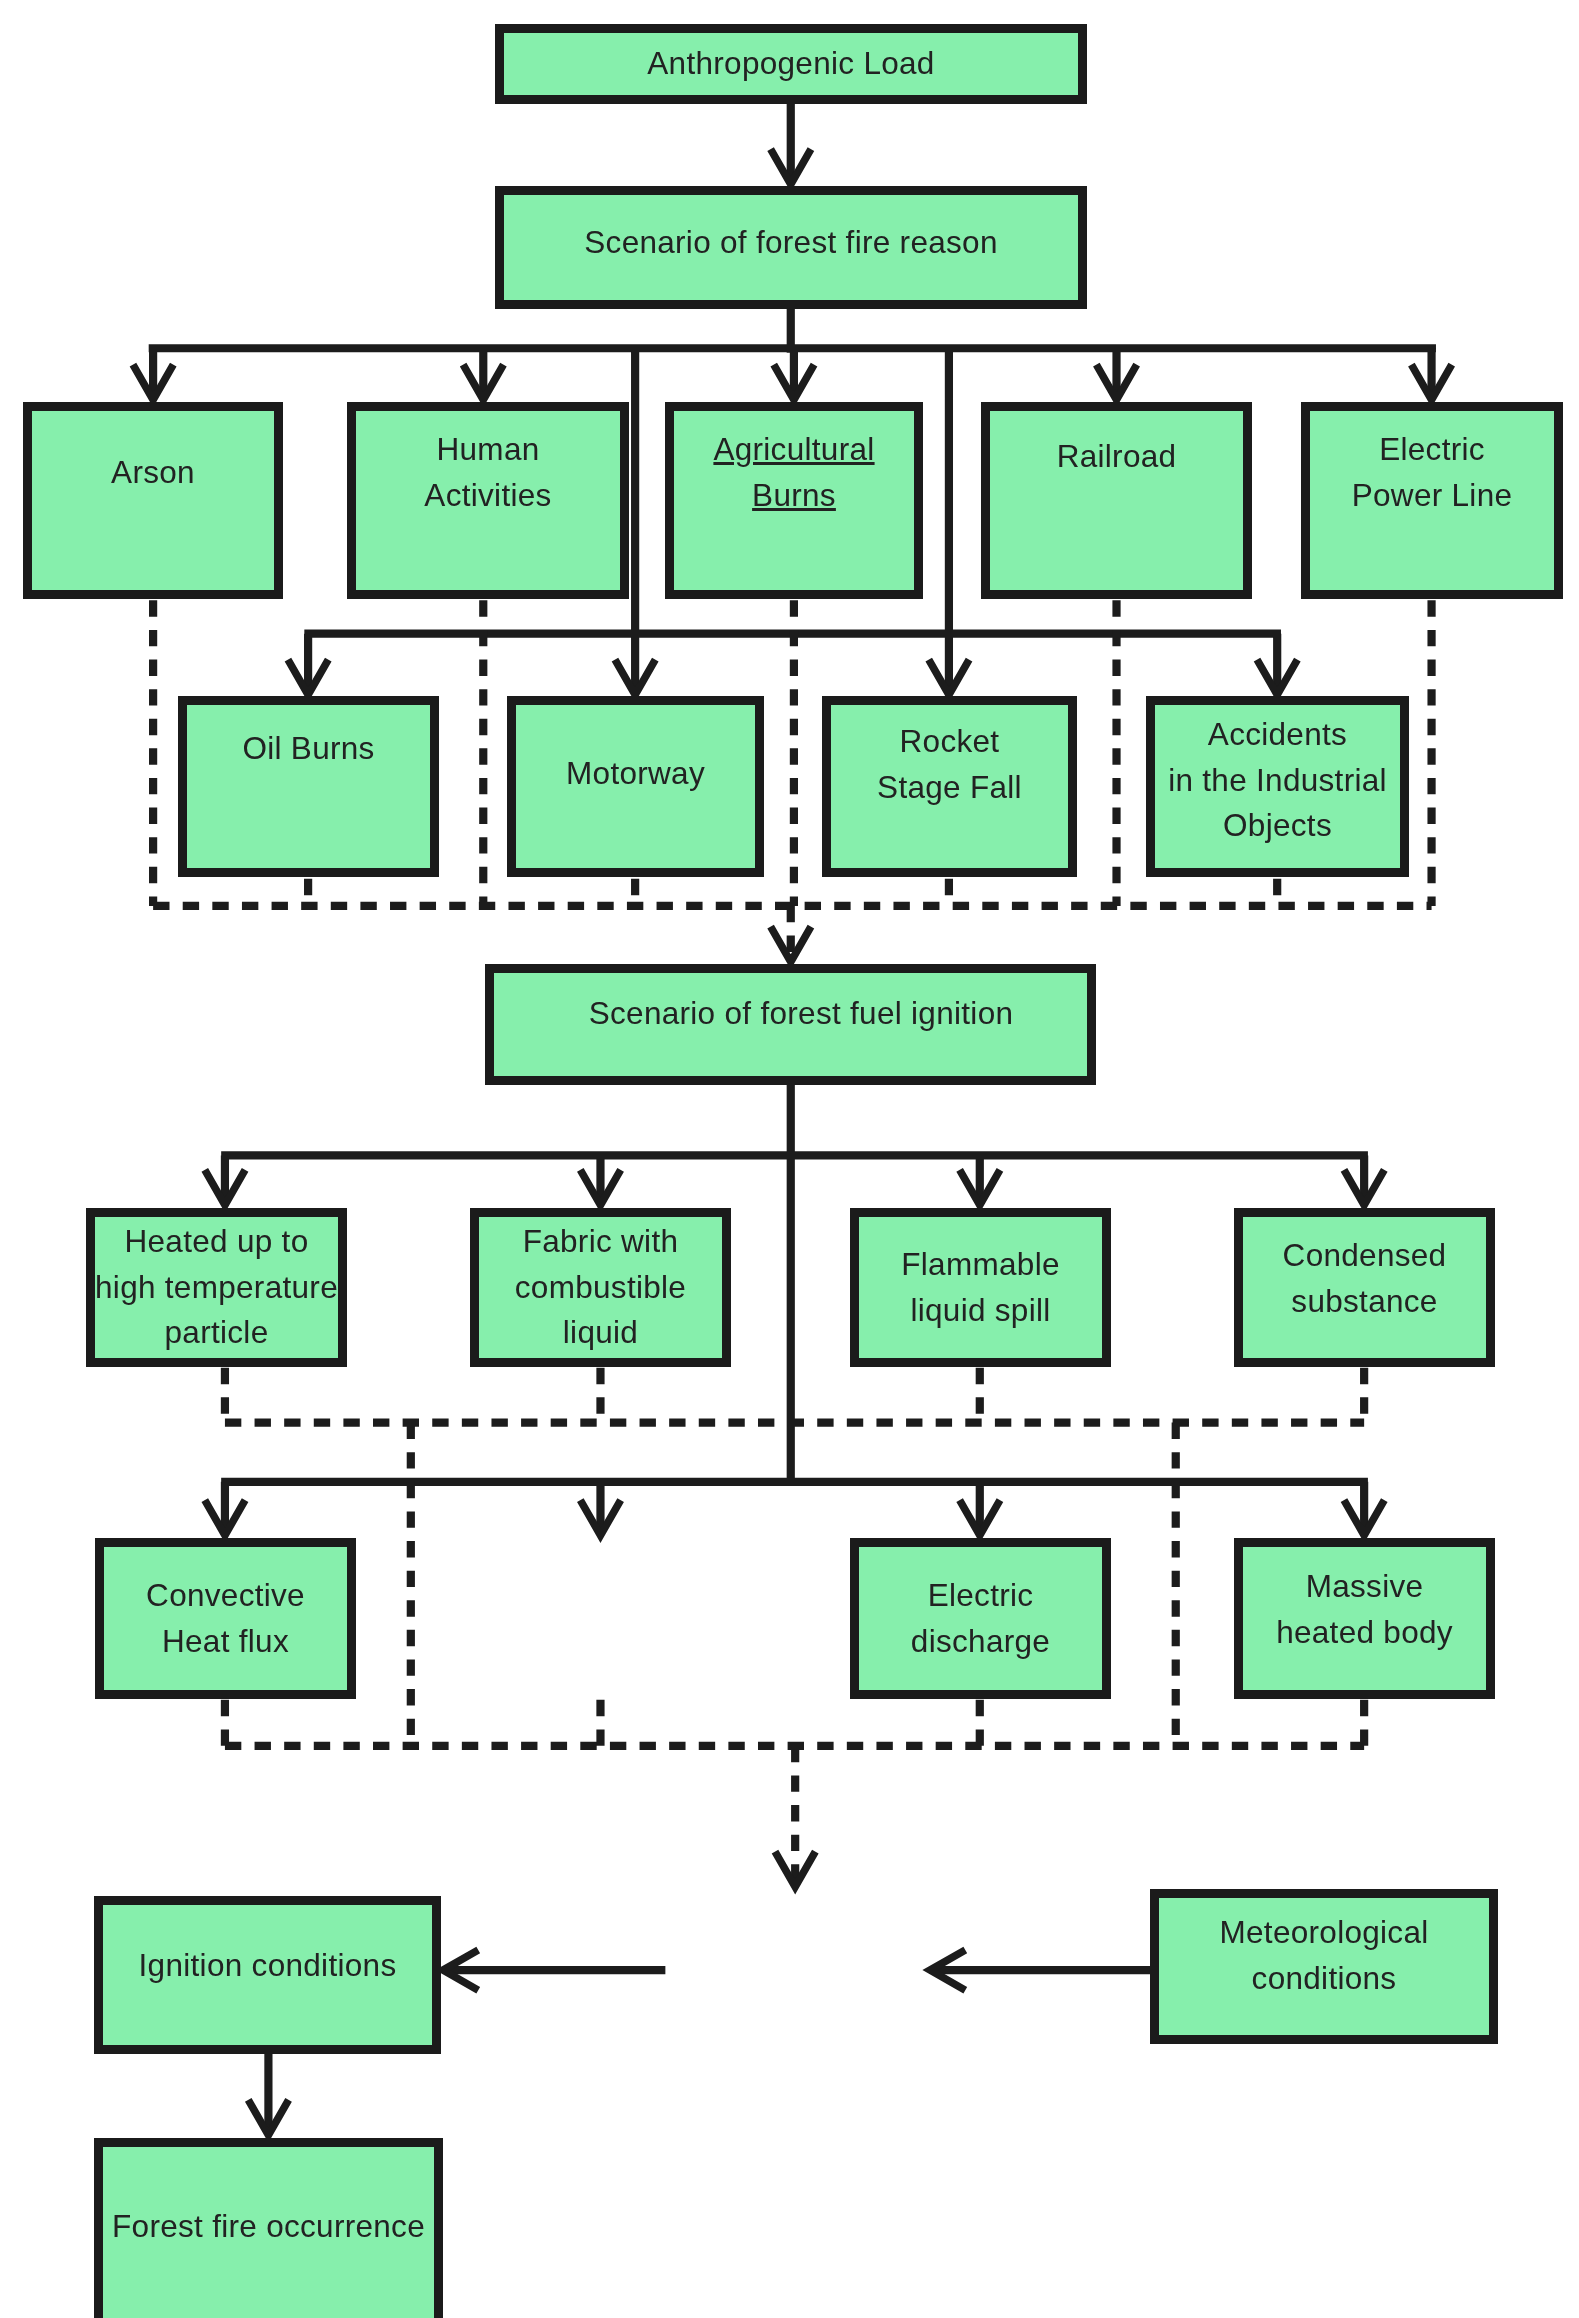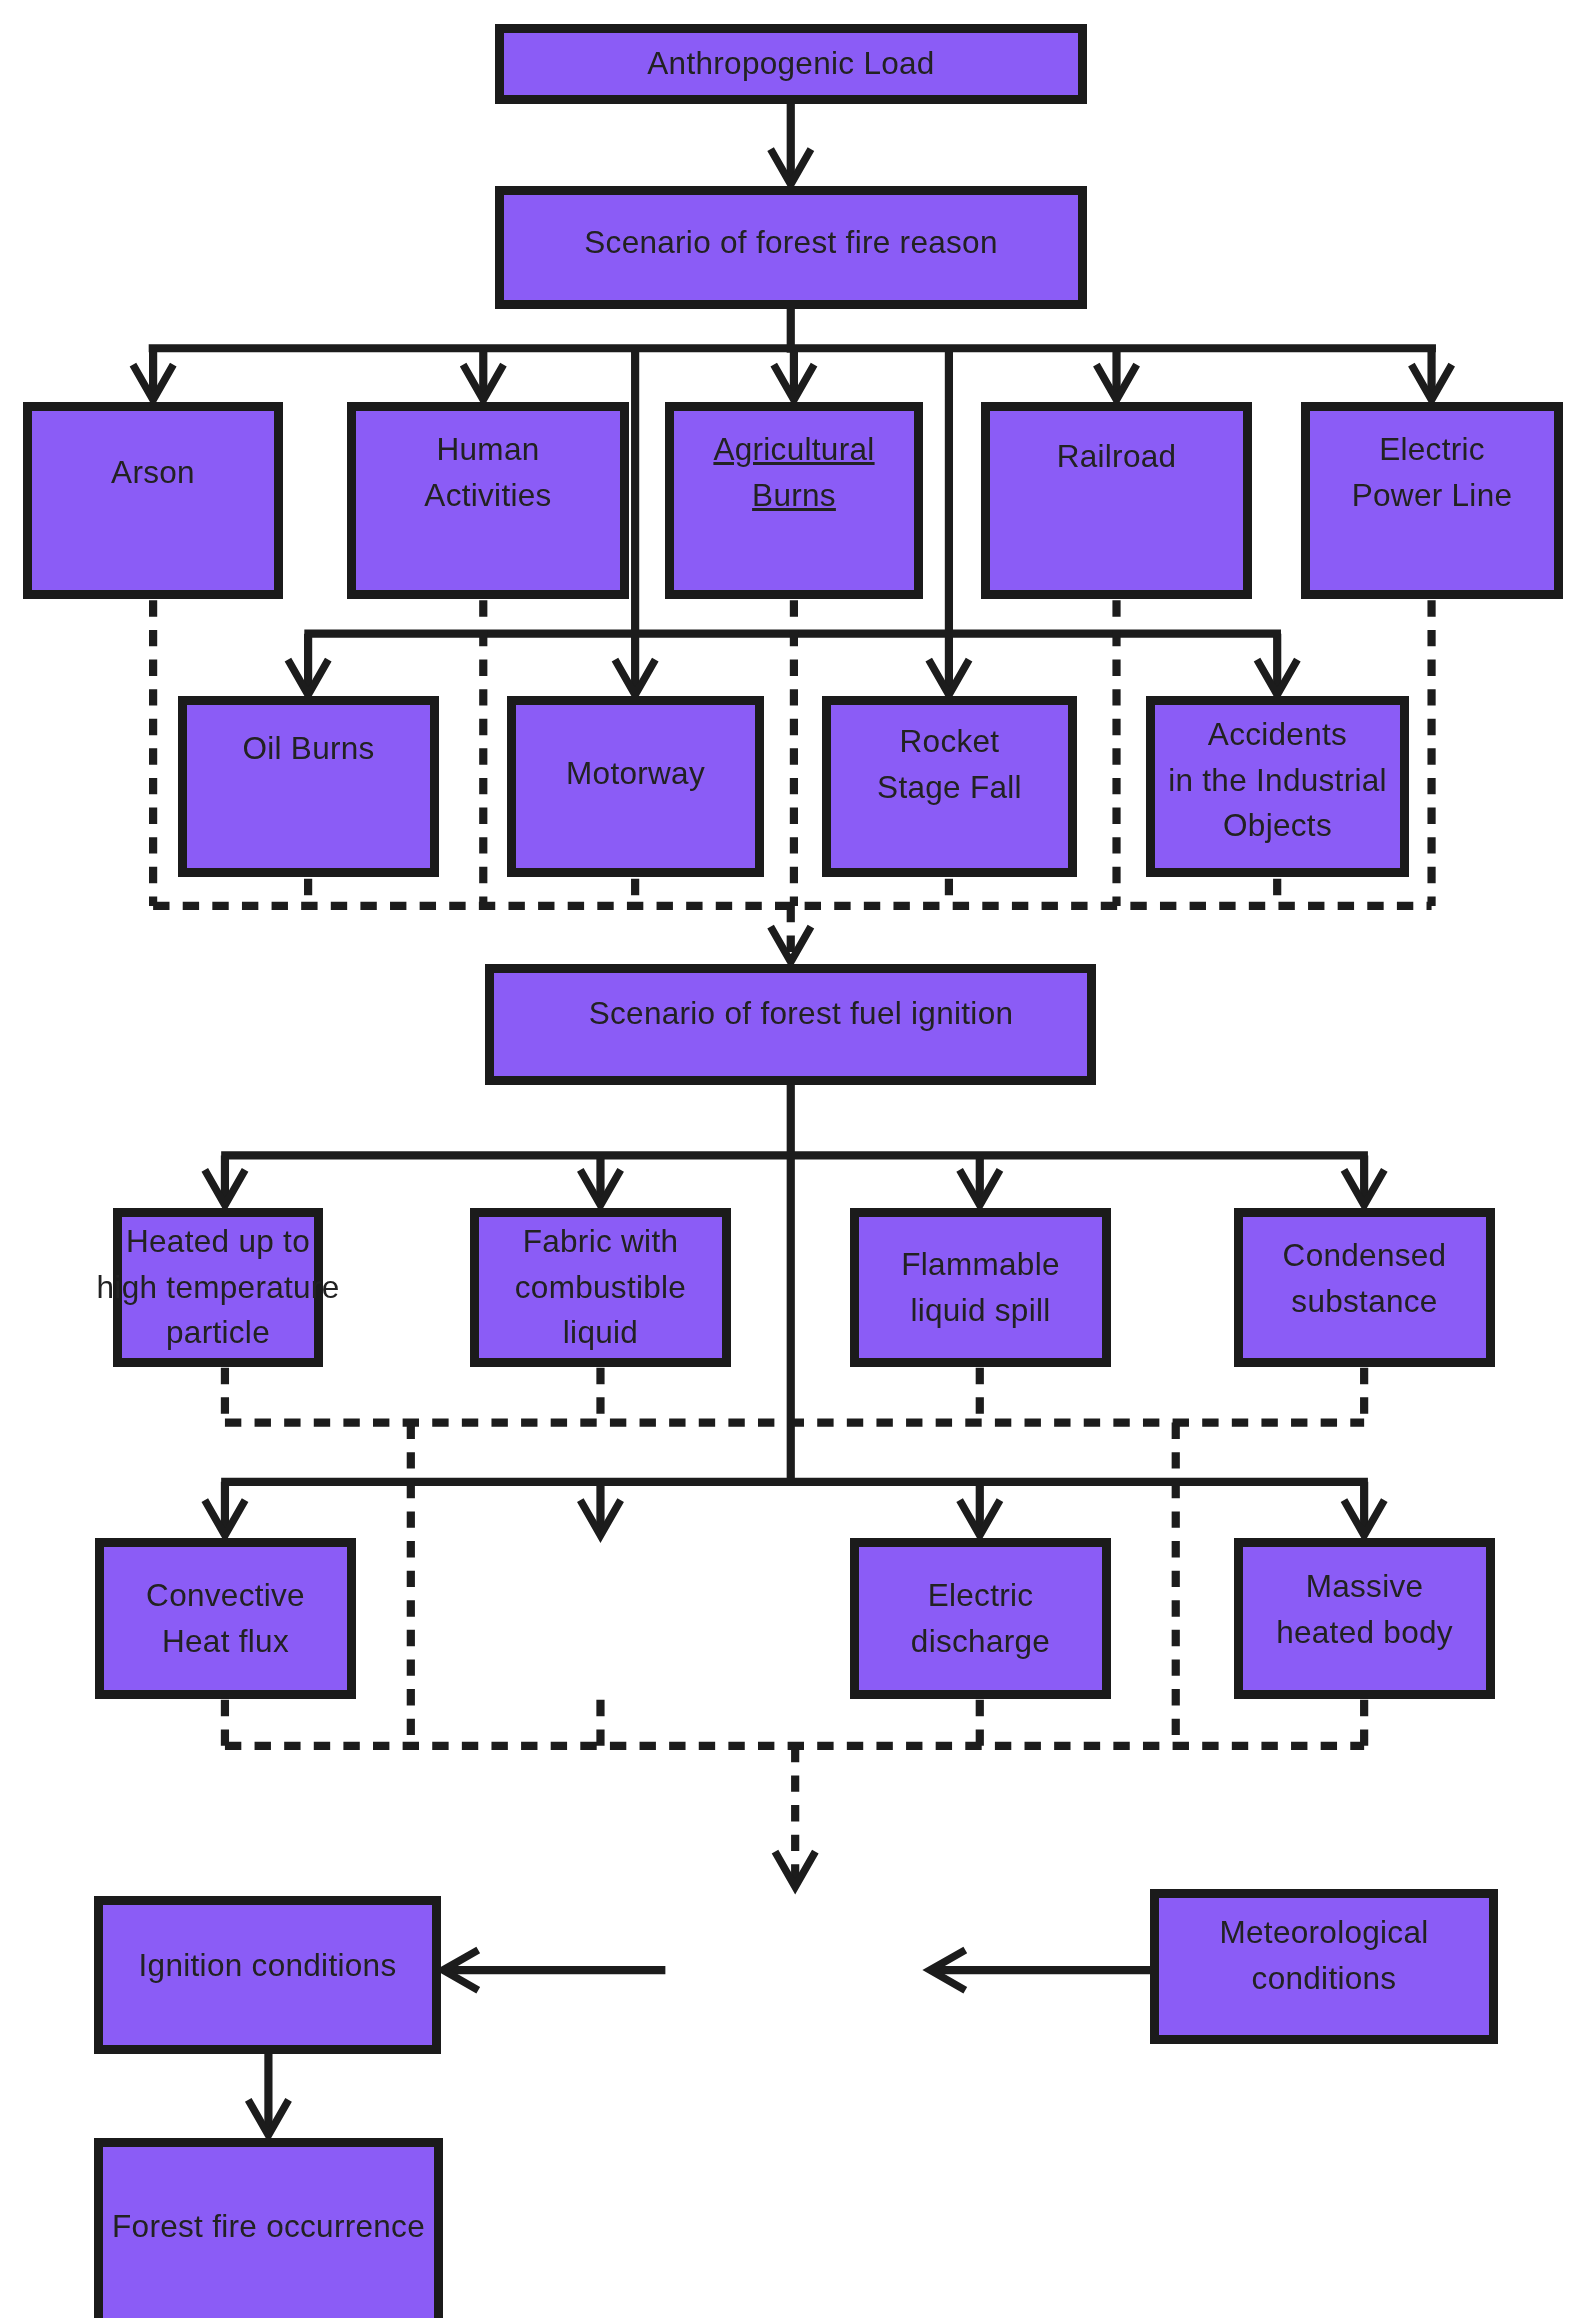--- a/index.html
+++ b/index.html
@@ -9,21 +9,21 @@
     height:2319px;
     background:#ffffff;
     font-family:"Liberation Sans", sans-serif;
     overflow:hidden;
   }
   #connectors{position:absolute;left:0;top:0;width:1579px;height:2319px;}
   .node{
     position:absolute;
     box-sizing:border-box;
     border:9.5px solid #1b1b1b;
-    background:#8b5cf6;
+    background:#86efac;
     display:flex;
     align-items:center;
     justify-content:center;
   }
   .node-label{
     display:block;
     white-space:pre;
     text-align:center;
     font-size:31.5px;
     line-height:1.45;
@@ -82,21 +82,21 @@
   <div class="node" style="left: 1146px; top: 696px; width: 263px; height: 181px;">
       <span class="node-label" style="transform: translateY(-6.3px);">Accidents
 in the Industrial
 Objects</span>
     </div>
 
   <div class="node" style="left: 485px; top: 964px; width: 611px; height: 121px; padding-left: 21px;">
       <span class="node-label" style="transform: translateY(-11.3px);">Scenario of forest fuel ignition</span>
     </div>
 
-  <div class="node" style="left: 113px; top: 1208px; width: 210px; height: 159px;">
+  <div class="node" style="left: 86px; top: 1208px; width: 261px; height: 159px;">
       <span class="node-label">Heated up to
 high temperature
 particle</span>
     </div>
   <div class="node" style="left: 470px; top: 1208px; width: 261px; height: 159px;">
       <span class="node-label">Fabric with
 combustible
 liquid</span>
     </div>
   <div class="node" style="left: 850px; top: 1208px; width: 261px; height: 159px;">

